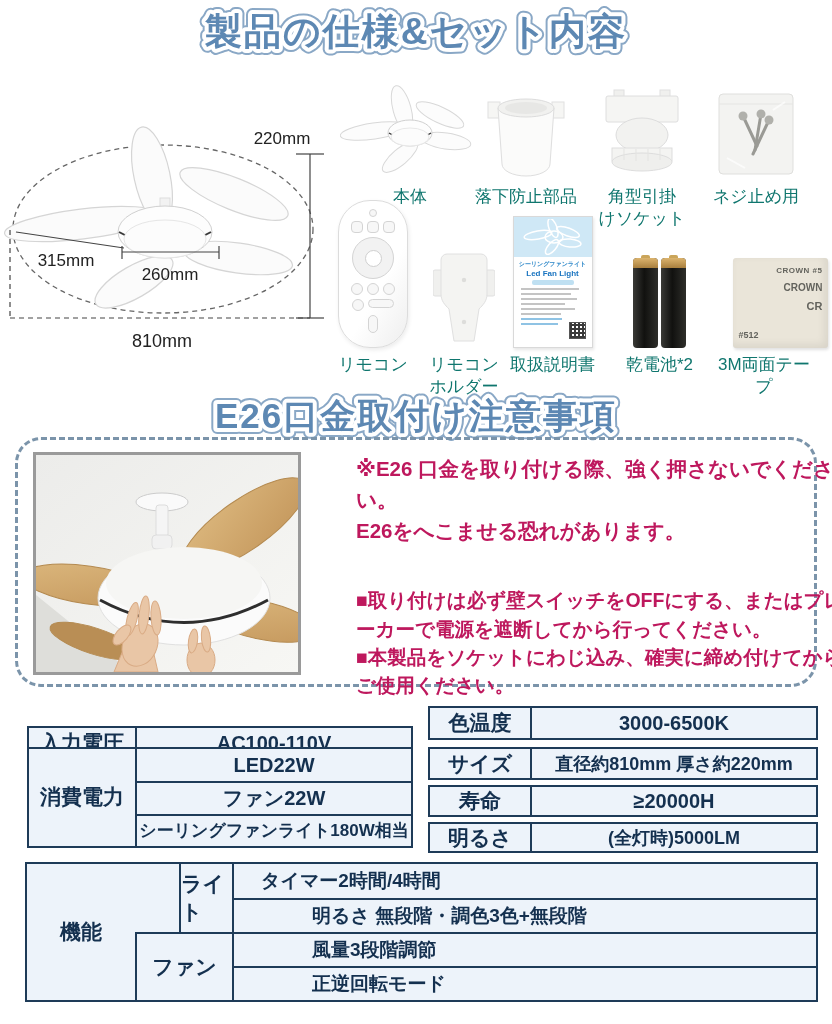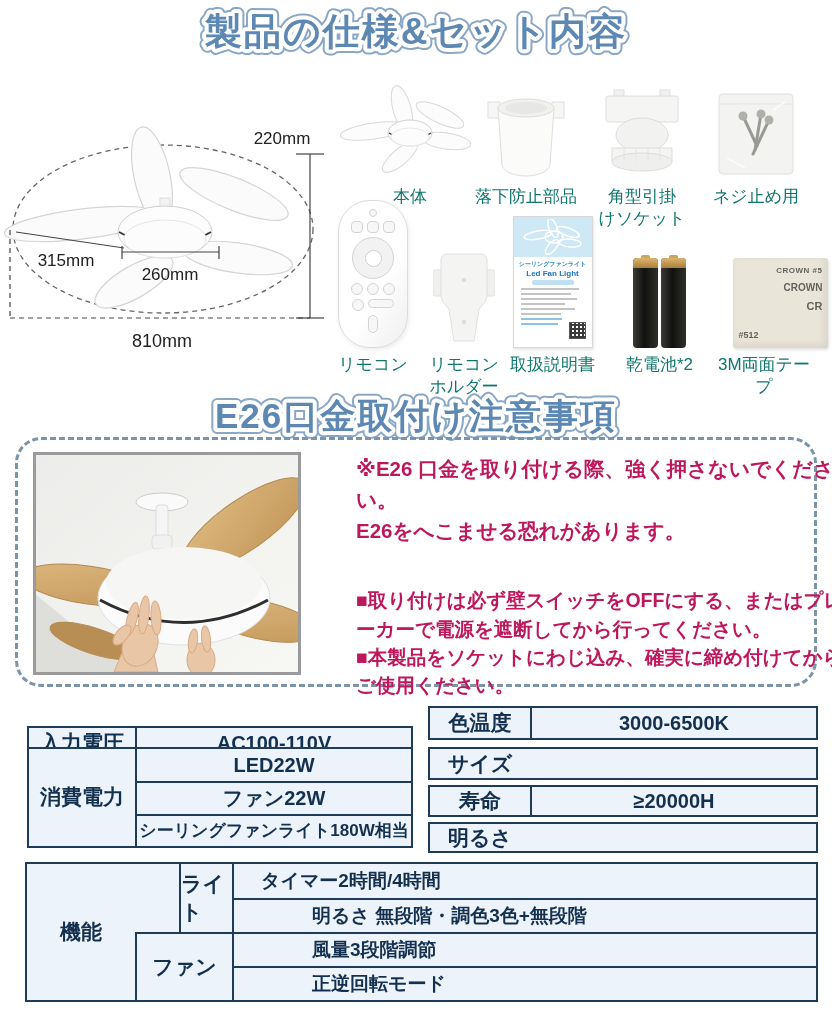--- a/index.html
+++ b/index.html
@@ -354,29 +354,31 @@
 
   <div class="tbl" style="left:27px;top:747px;width:386px;height:101px;grid-template-columns:106px 1fr;grid-template-rows:repeat(3,1fr);">
     <div class="cell lbl" style="grid-row:1/4;">消費電力</div>
     <div class="cell val bl">LED22W</div>
     <div class="cell val bl bt">ファン22W</div>
     <div class="cell val-sm bl bt">シーリングファンライト180W相当</div>
   </div>
 
   <div class="tbl" style="left:428px;top:747px;width:390px;height:33px;grid-template-columns:100px 1fr;">
     <div class="cell lbl">サイズ</div>
+    <div class="cell val-md bl">直径約810mm 厚さ約220mm</div>
   </div>
 
   <div class="tbl" style="left:428px;top:785px;width:390px;height:32px;grid-template-columns:100px 1fr;">
     <div class="cell lbl">寿命</div>
     <div class="cell val bl">≥20000H</div>
   </div>
 
   <div class="tbl" style="left:428px;top:822px;width:390px;height:31px;grid-template-columns:100px 1fr;">
     <div class="cell lbl">明るさ</div>
+    <div class="cell val-md bl">(全灯時)5000LM</div>
   </div>
 
   <div class="tbl" style="left:25px;top:862px;width:793px;height:140px;grid-template-columns:108px 97px 1fr;grid-template-rows:repeat(4,1fr);">
     <div class="cell lbl" style="grid-column:1;grid-row:1/5;">機能</div>
     <div class="cell lbl bl" style="grid-column:2;grid-row:1/3;margin-left:44px;">ライト</div>
     <div class="cell lbl bl bt" style="grid-column:2;grid-row:3/5;">ファン</div>
     <div class="cell feat-val bl" style="grid-column:3;grid-row:1;padding-left:27px;">タイマー2時間/4時間</div>
     <div class="cell feat-val bl bt" style="grid-column:3;grid-row:2;">明るさ 無段階・調色3色+無段階</div>
     <div class="cell feat-val bl bt" style="grid-column:3;grid-row:3;">風量3段階調節</div>
     <div class="cell feat-val bl bt" style="grid-column:3;grid-row:4;">正逆回転モード</div>

